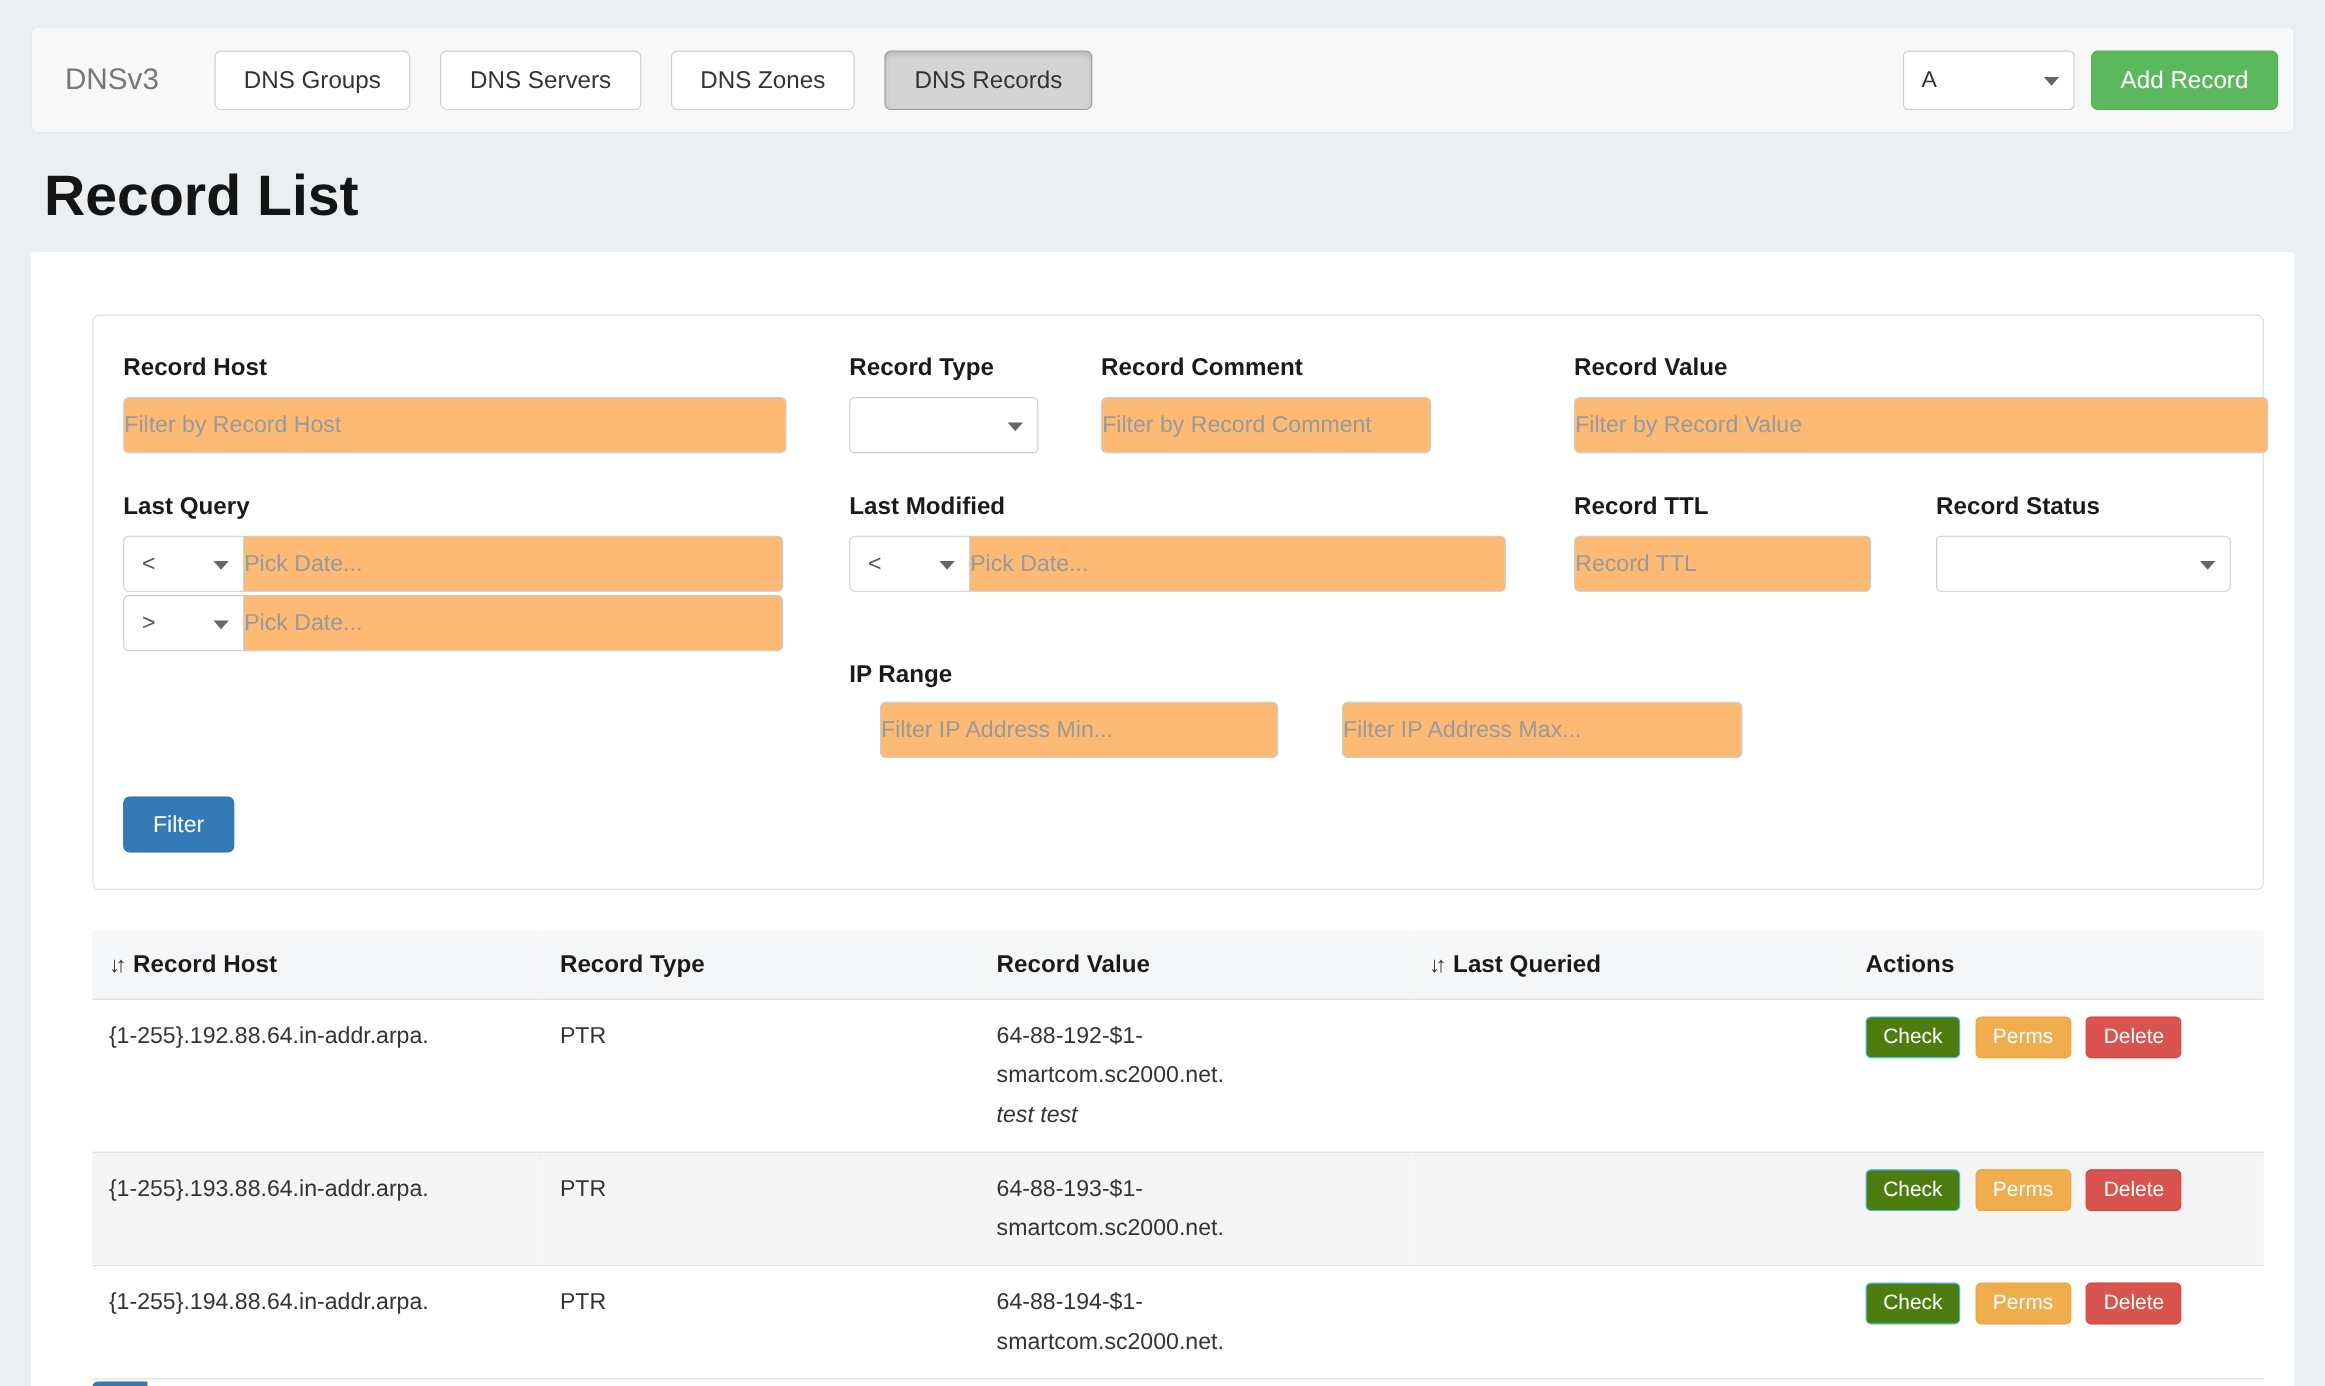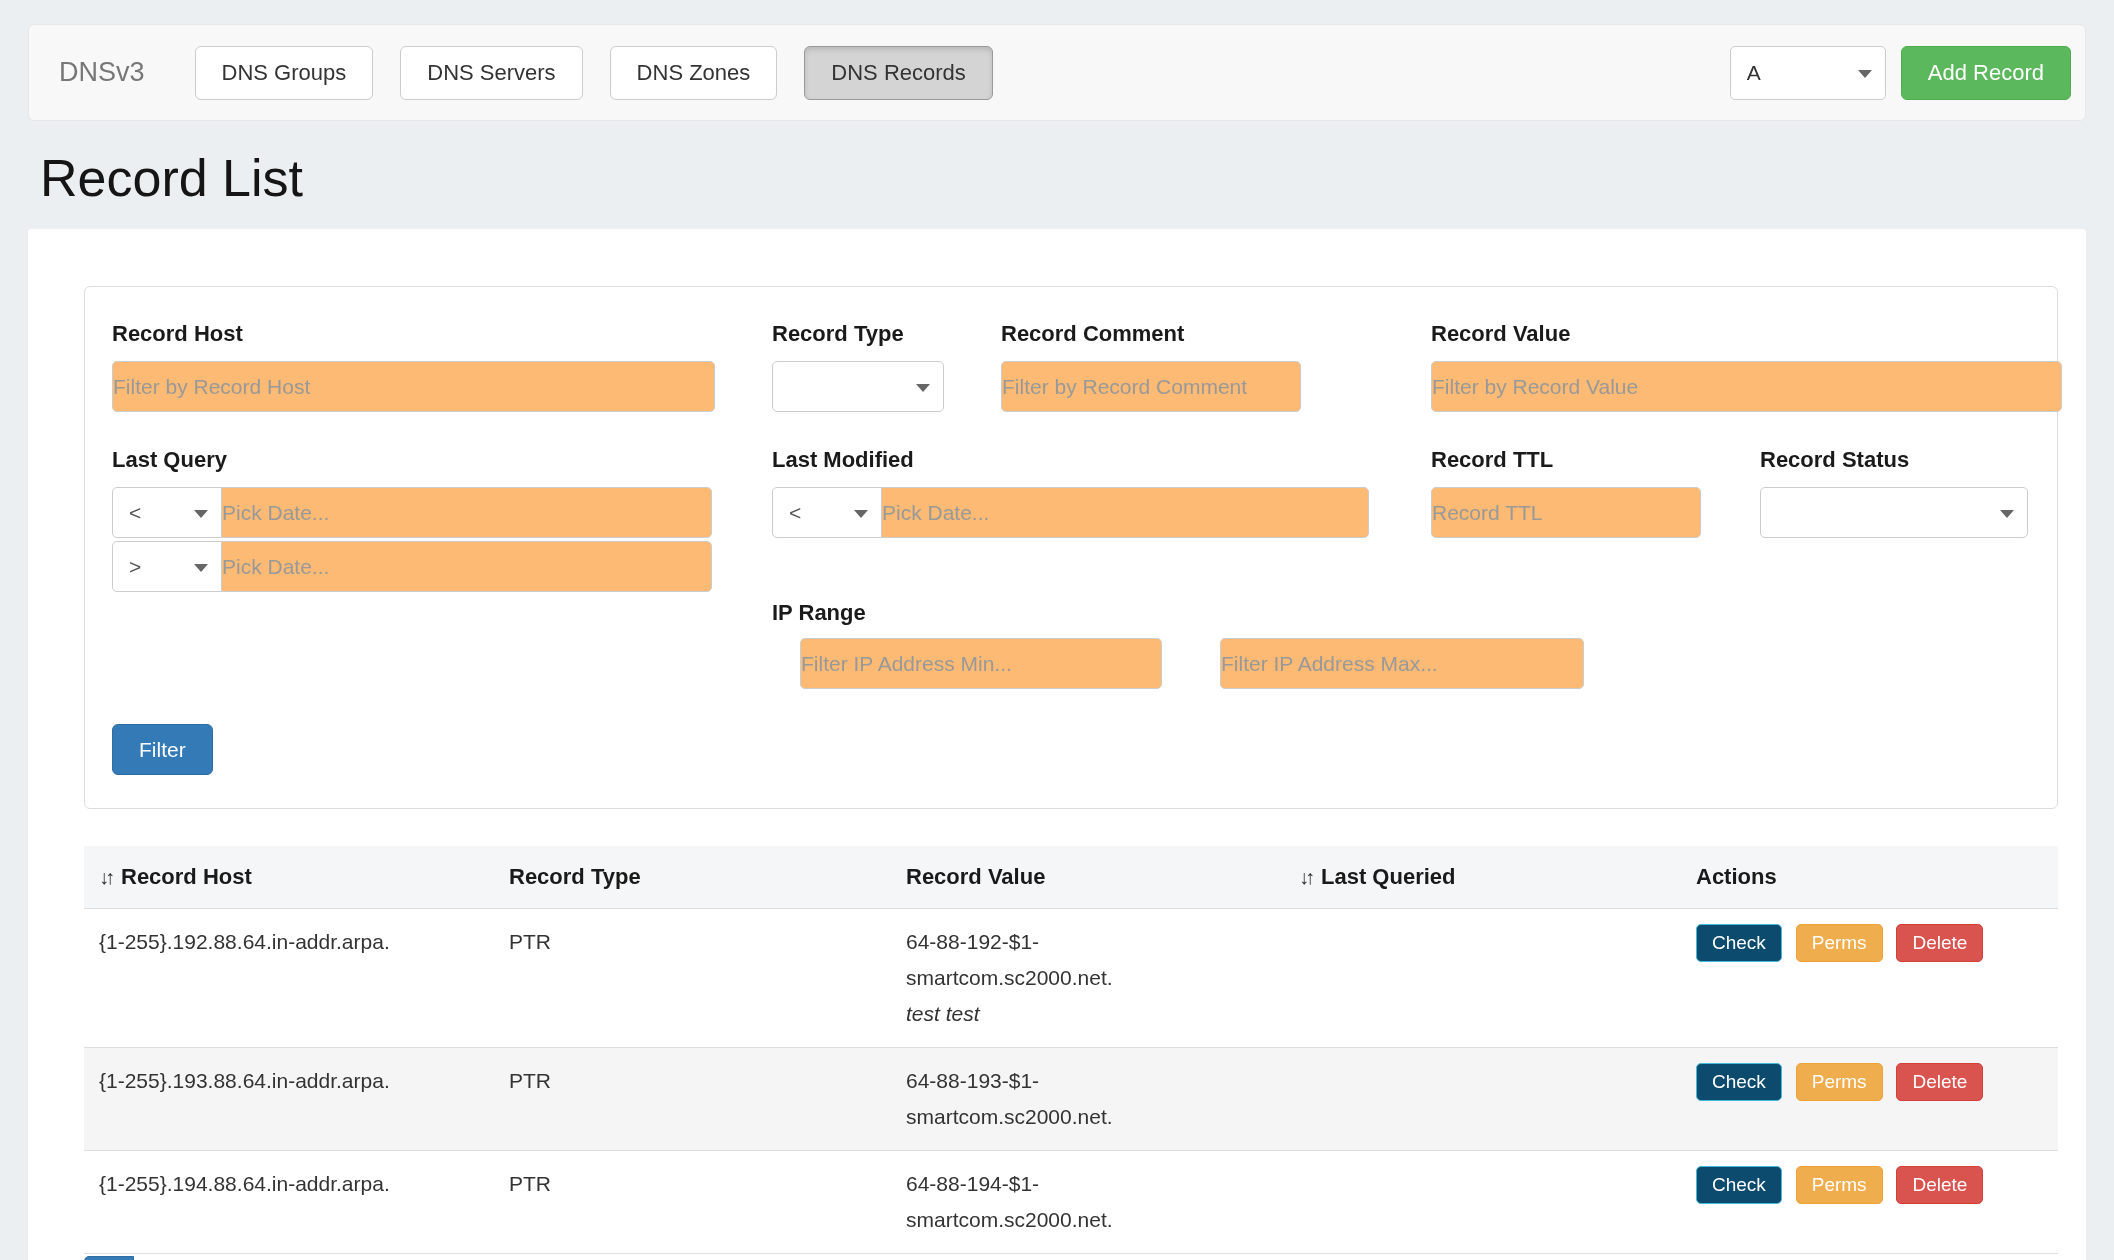--- a/index.html
+++ b/index.html
@@ -48,21 +48,21 @@
   .navbar .select-box { width:156px; height:54px; margin-right:15px; color:#333; }
   .add-btn {
     height:54px; padding:0 26px; font-size:22px;
     background:#5cb85c; border:1px solid #4cae4c; border-radius:6px;
     color:#fff; display:inline-flex; align-items:center; cursor:pointer;
     font-family:inherit;
   }
 
   
   .page-title {
-    font-size:52px; line-height:58px; font-weight:normal; color:#151515;
+    font-size:52px; line-height:58px; font-weight:bold; color:#151515;
     margin:28px 28px 22px 40px;
   }
 
   
   .card {
     margin:0 28px; background:#fff; border-radius:4px 4px 0 0;
     padding:57px 28px 60px 56px;
     min-height:1040px;
   }
 
@@ -109,21 +109,21 @@
     font-size:20px; color:#333; cursor:pointer;
   }
   .value-text { max-width:262px; word-wrap:break-word; }
   .value-comment { font-style:italic; }
   .action-btn {
     display:inline-block; height:38px; padding:0 15px;
     border-radius:5px; color:#fff; font-size:19px; line-height:36px;
     margin-right:8px; cursor:pointer; border:1px solid transparent;
     font-family:inherit;
   }
-  .btn-check  { background:#0c4a6e; border-color:#46b8da; }
+  .btn-check  { background:#4d7c0f; border-color:#46b8da; }
   .btn-perms  { background:#f0ad4e; border-color:#eea236; }
   .btn-delete { background:#d9534f; border-color:#d43f3a; }
 
   .pagination-stub {
     width:50px; height:54px; margin-top:2px;
     background:#337ab7; border:1px solid #2e6da4;
     border-radius:5px 0 0 5px;
   }
 </style>
 </head>

